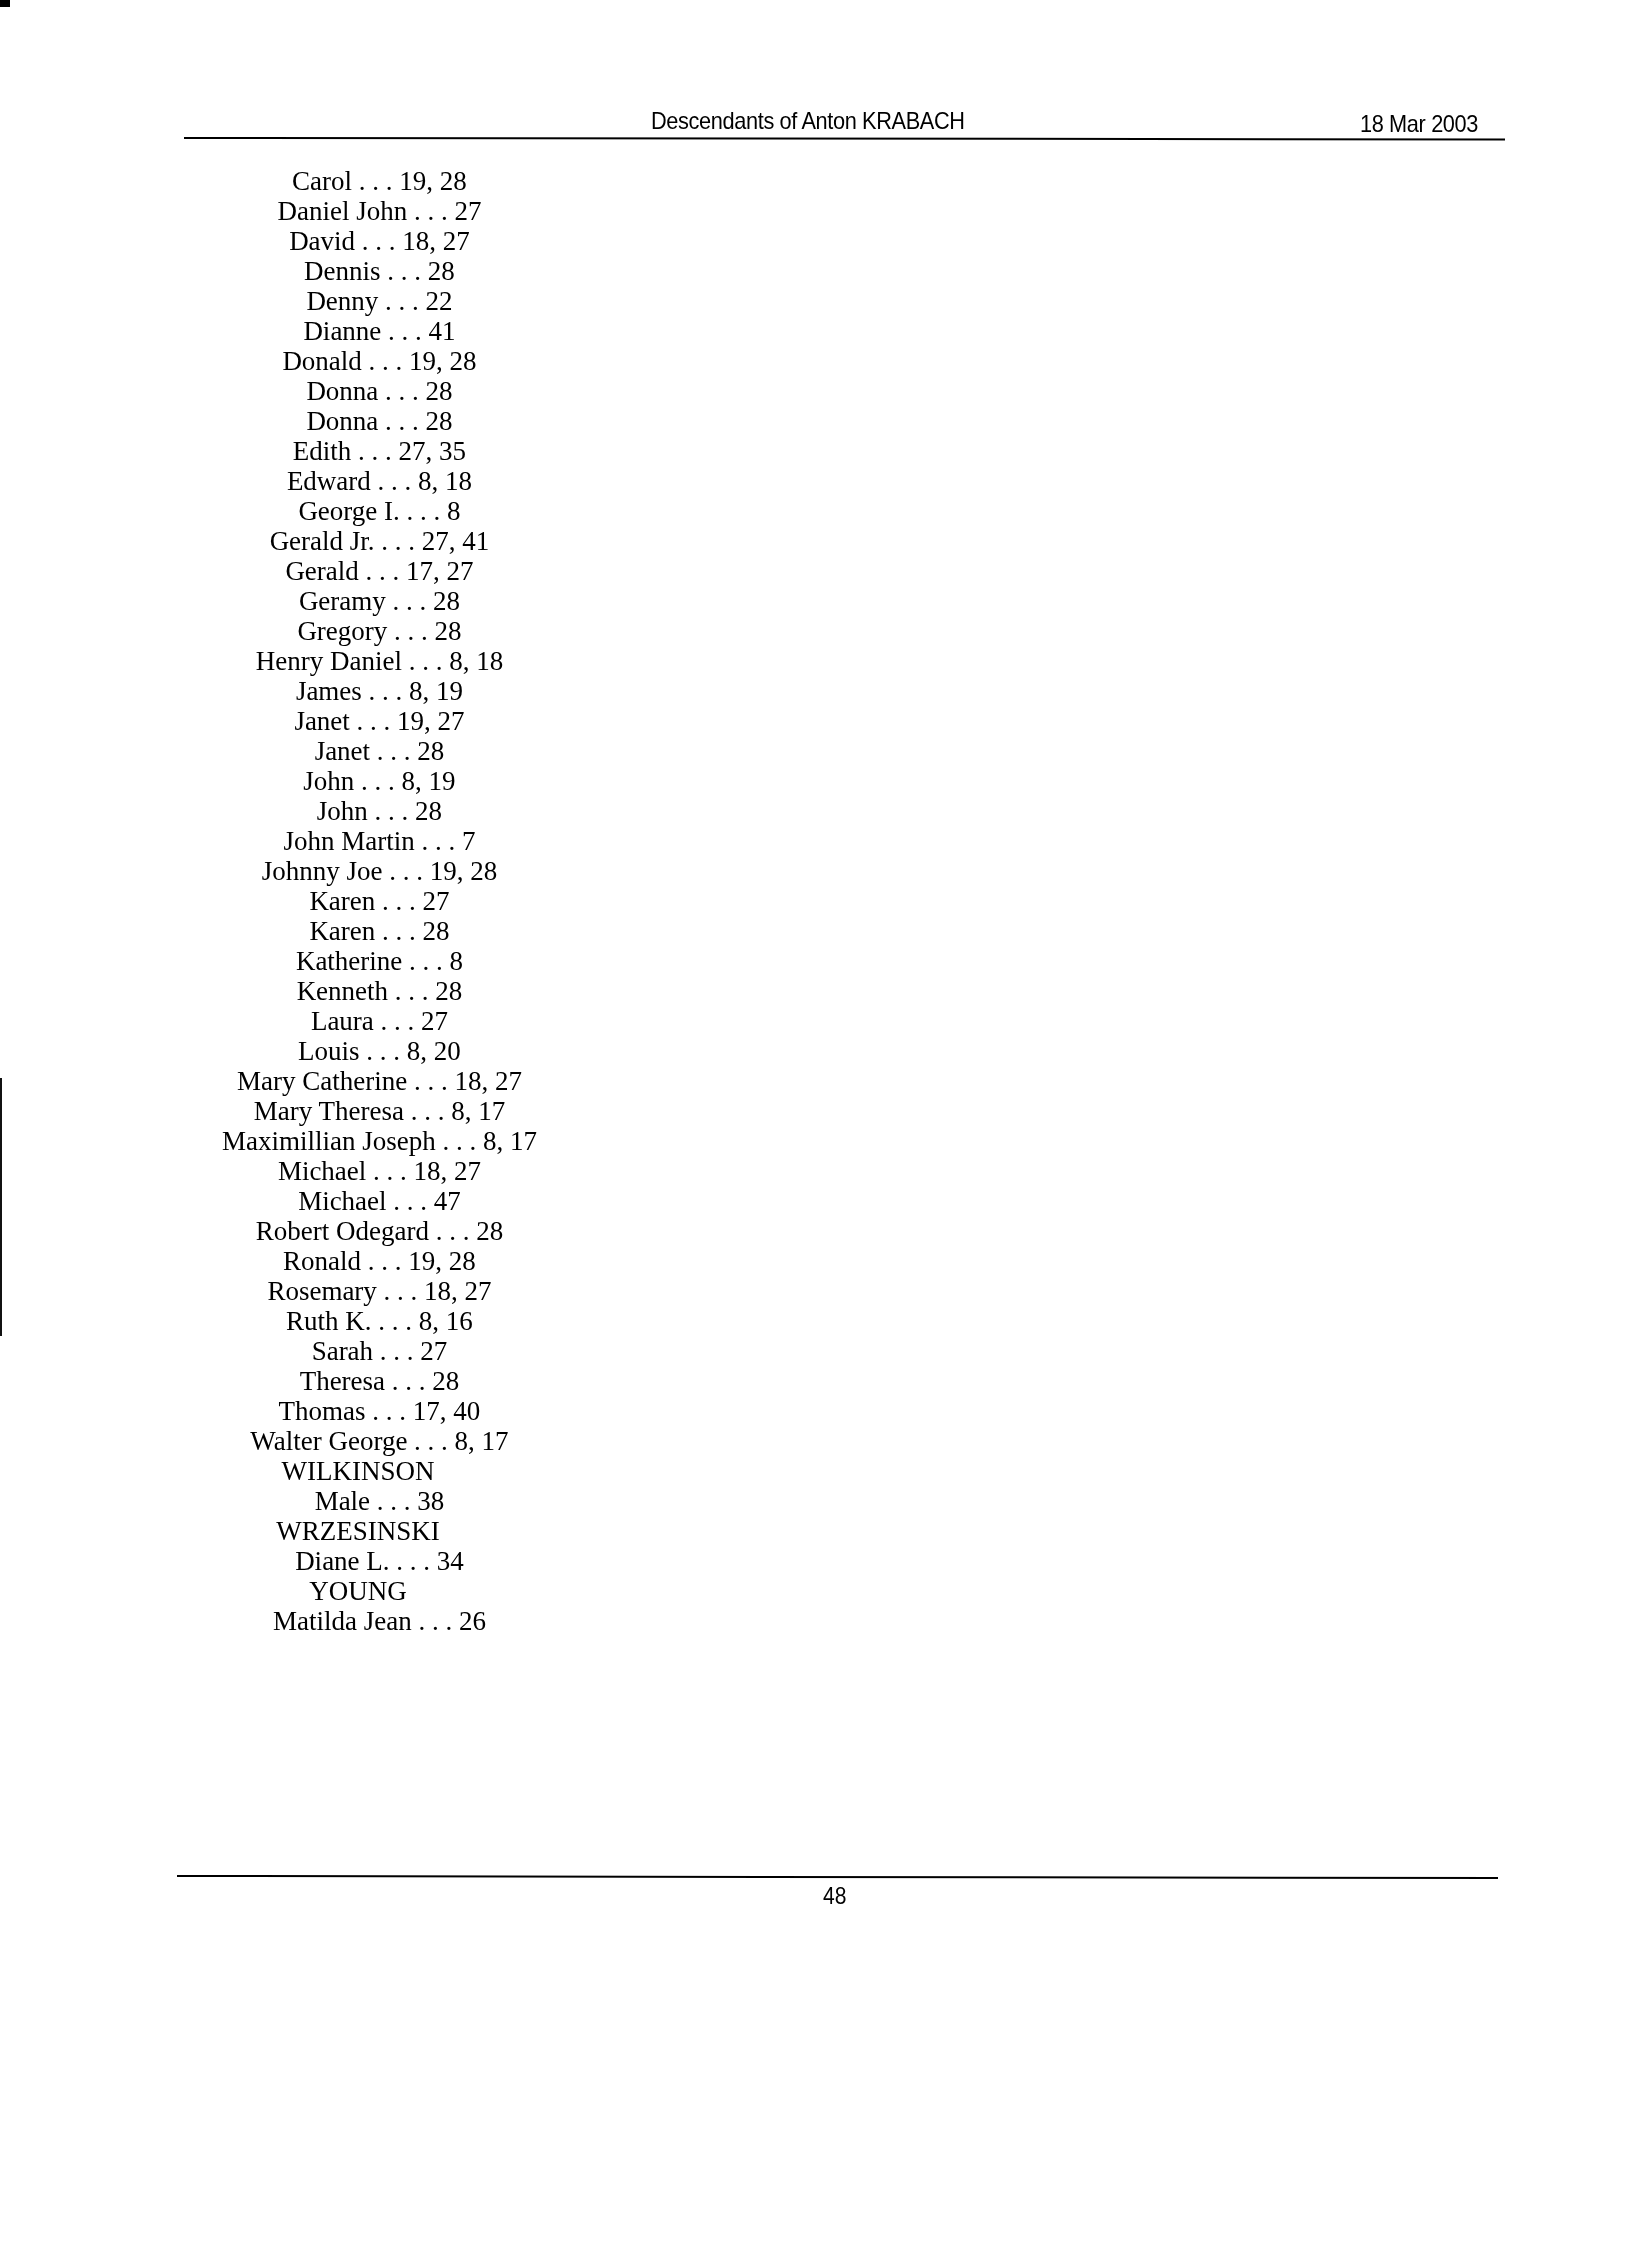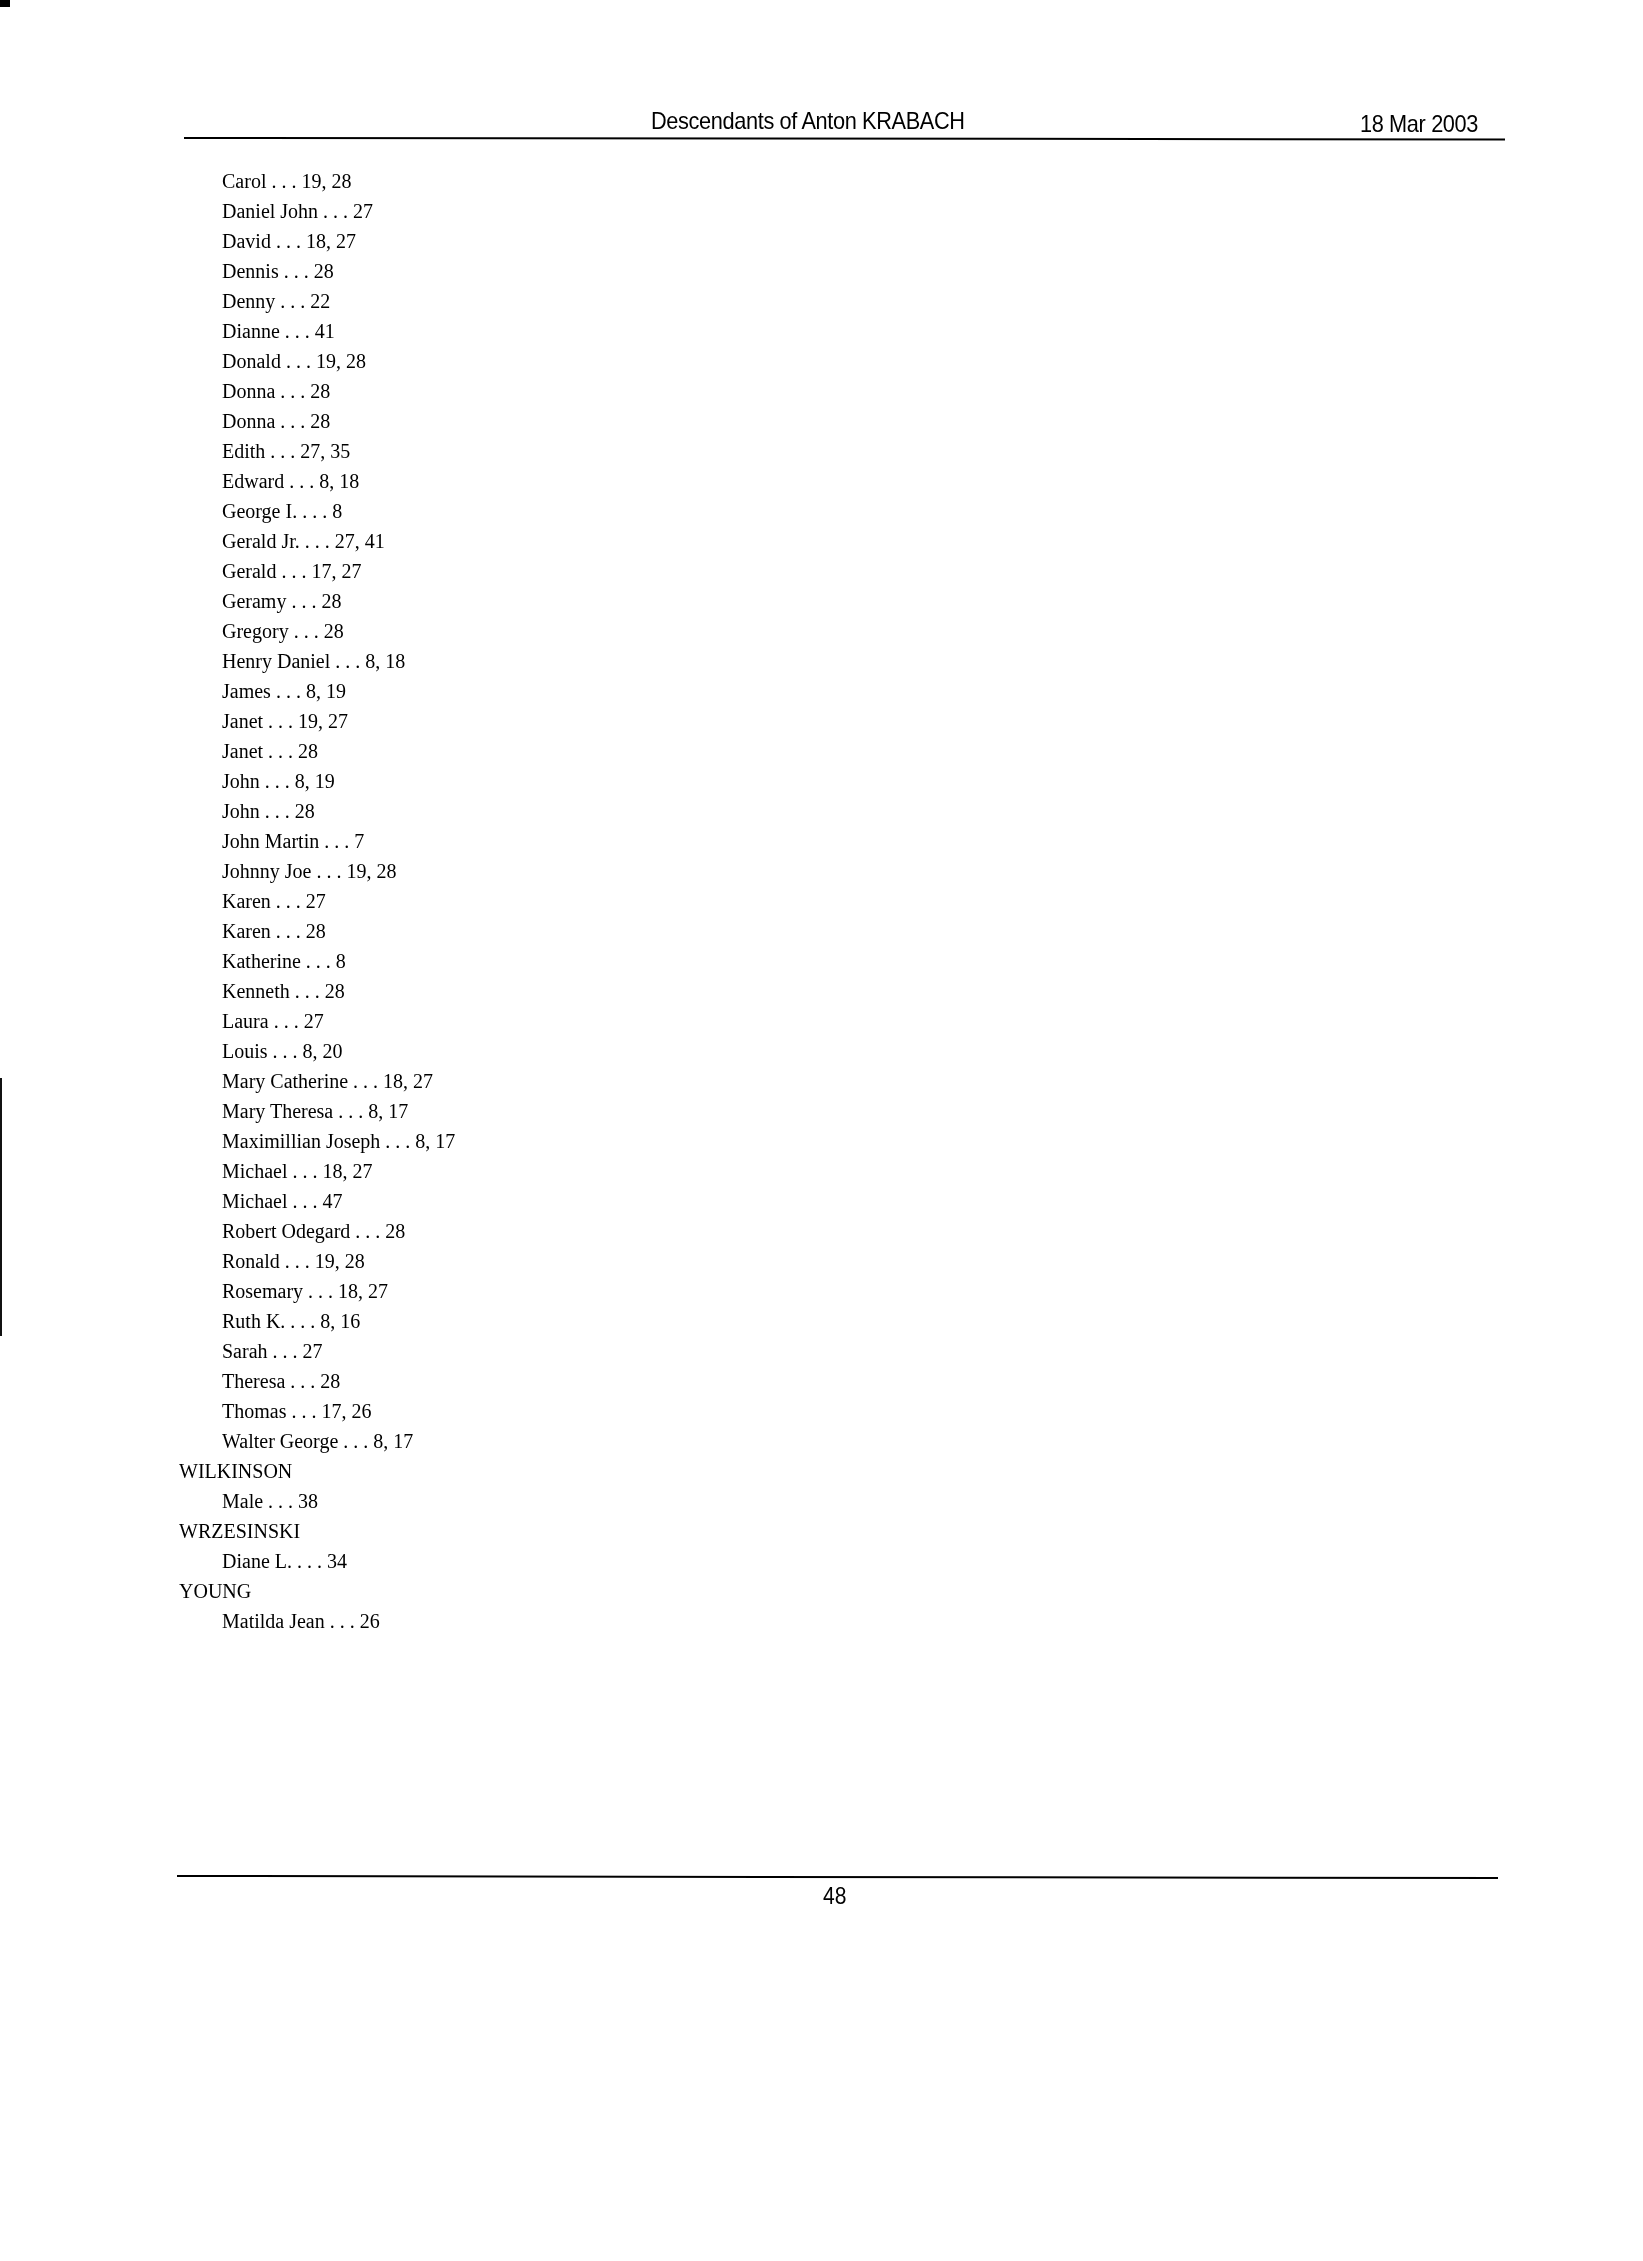--- a/index.html
+++ b/index.html
@@ -15,21 +15,21 @@
     transform: scaleX(0.93); transform-origin: left top;
   }
   .header-date {
     position: absolute; top: 111px; left: 1360px;
     font-family: "Liberation Sans", sans-serif; font-size: 23.4px; letter-spacing: -0.4px;
     transform: scaleX(0.93); transform-origin: left top;
   }
   .header-rule { position: absolute; top: 137px; left: 184px; width: 1321px; height: 2.4px; background: #000; transform: rotate(0.06deg); transform-origin: left; }
   .index {
     position: absolute; top: 166px; left: 179px;
-    font-family: "Liberation Serif", serif; font-size: 20px; line-height: 30px;
+    font-family: "Liberation Serif", serif; font-size: 27px; line-height: 30px; text-align: center;
   }
   .entry { white-space: nowrap; }
   .entry.sub { padding-left: 43px; }
   .footer-rule { position: absolute; top: 1875px; left: 177px; width: 1321px; height: 2.4px; background: #000; transform: rotate(0.09deg); transform-origin: left; }
   .page-number {
     position: absolute; top: 1883px; left: 823px;
     font-family: "Liberation Sans", sans-serif; font-size: 23.4px;
     transform: scaleX(0.9); transform-origin: left top;
   }
 </style>
@@ -80,21 +80,21 @@
     <div class="entry sub">Mary Theresa . . . 8, 17</div>
     <div class="entry sub">Maximillian Joseph . . . 8, 17</div>
     <div class="entry sub">Michael . . . 18, 27</div>
     <div class="entry sub">Michael . . . 47</div>
     <div class="entry sub">Robert Odegard . . . 28</div>
     <div class="entry sub">Ronald . . . 19, 28</div>
     <div class="entry sub">Rosemary . . . 18, 27</div>
     <div class="entry sub">Ruth K. . . . 8, 16</div>
     <div class="entry sub">Sarah . . . 27</div>
     <div class="entry sub">Theresa . . . 28</div>
-    <div class="entry sub">Thomas . . . 17, 26</div>
+    <div class="entry sub">Thomas . . . 17, 40</div>
     <div class="entry sub">Walter George . . . 8, 17</div>
     <div class="entry surname">WILKINSON</div>
     <div class="entry sub">Male . . . 38</div>
     <div class="entry surname">WRZESINSKI</div>
     <div class="entry sub">Diane L. . . . 34</div>
     <div class="entry surname">YOUNG</div>
     <div class="entry sub">Matilda Jean . . . 26</div>
   </div>
 
 <div>

